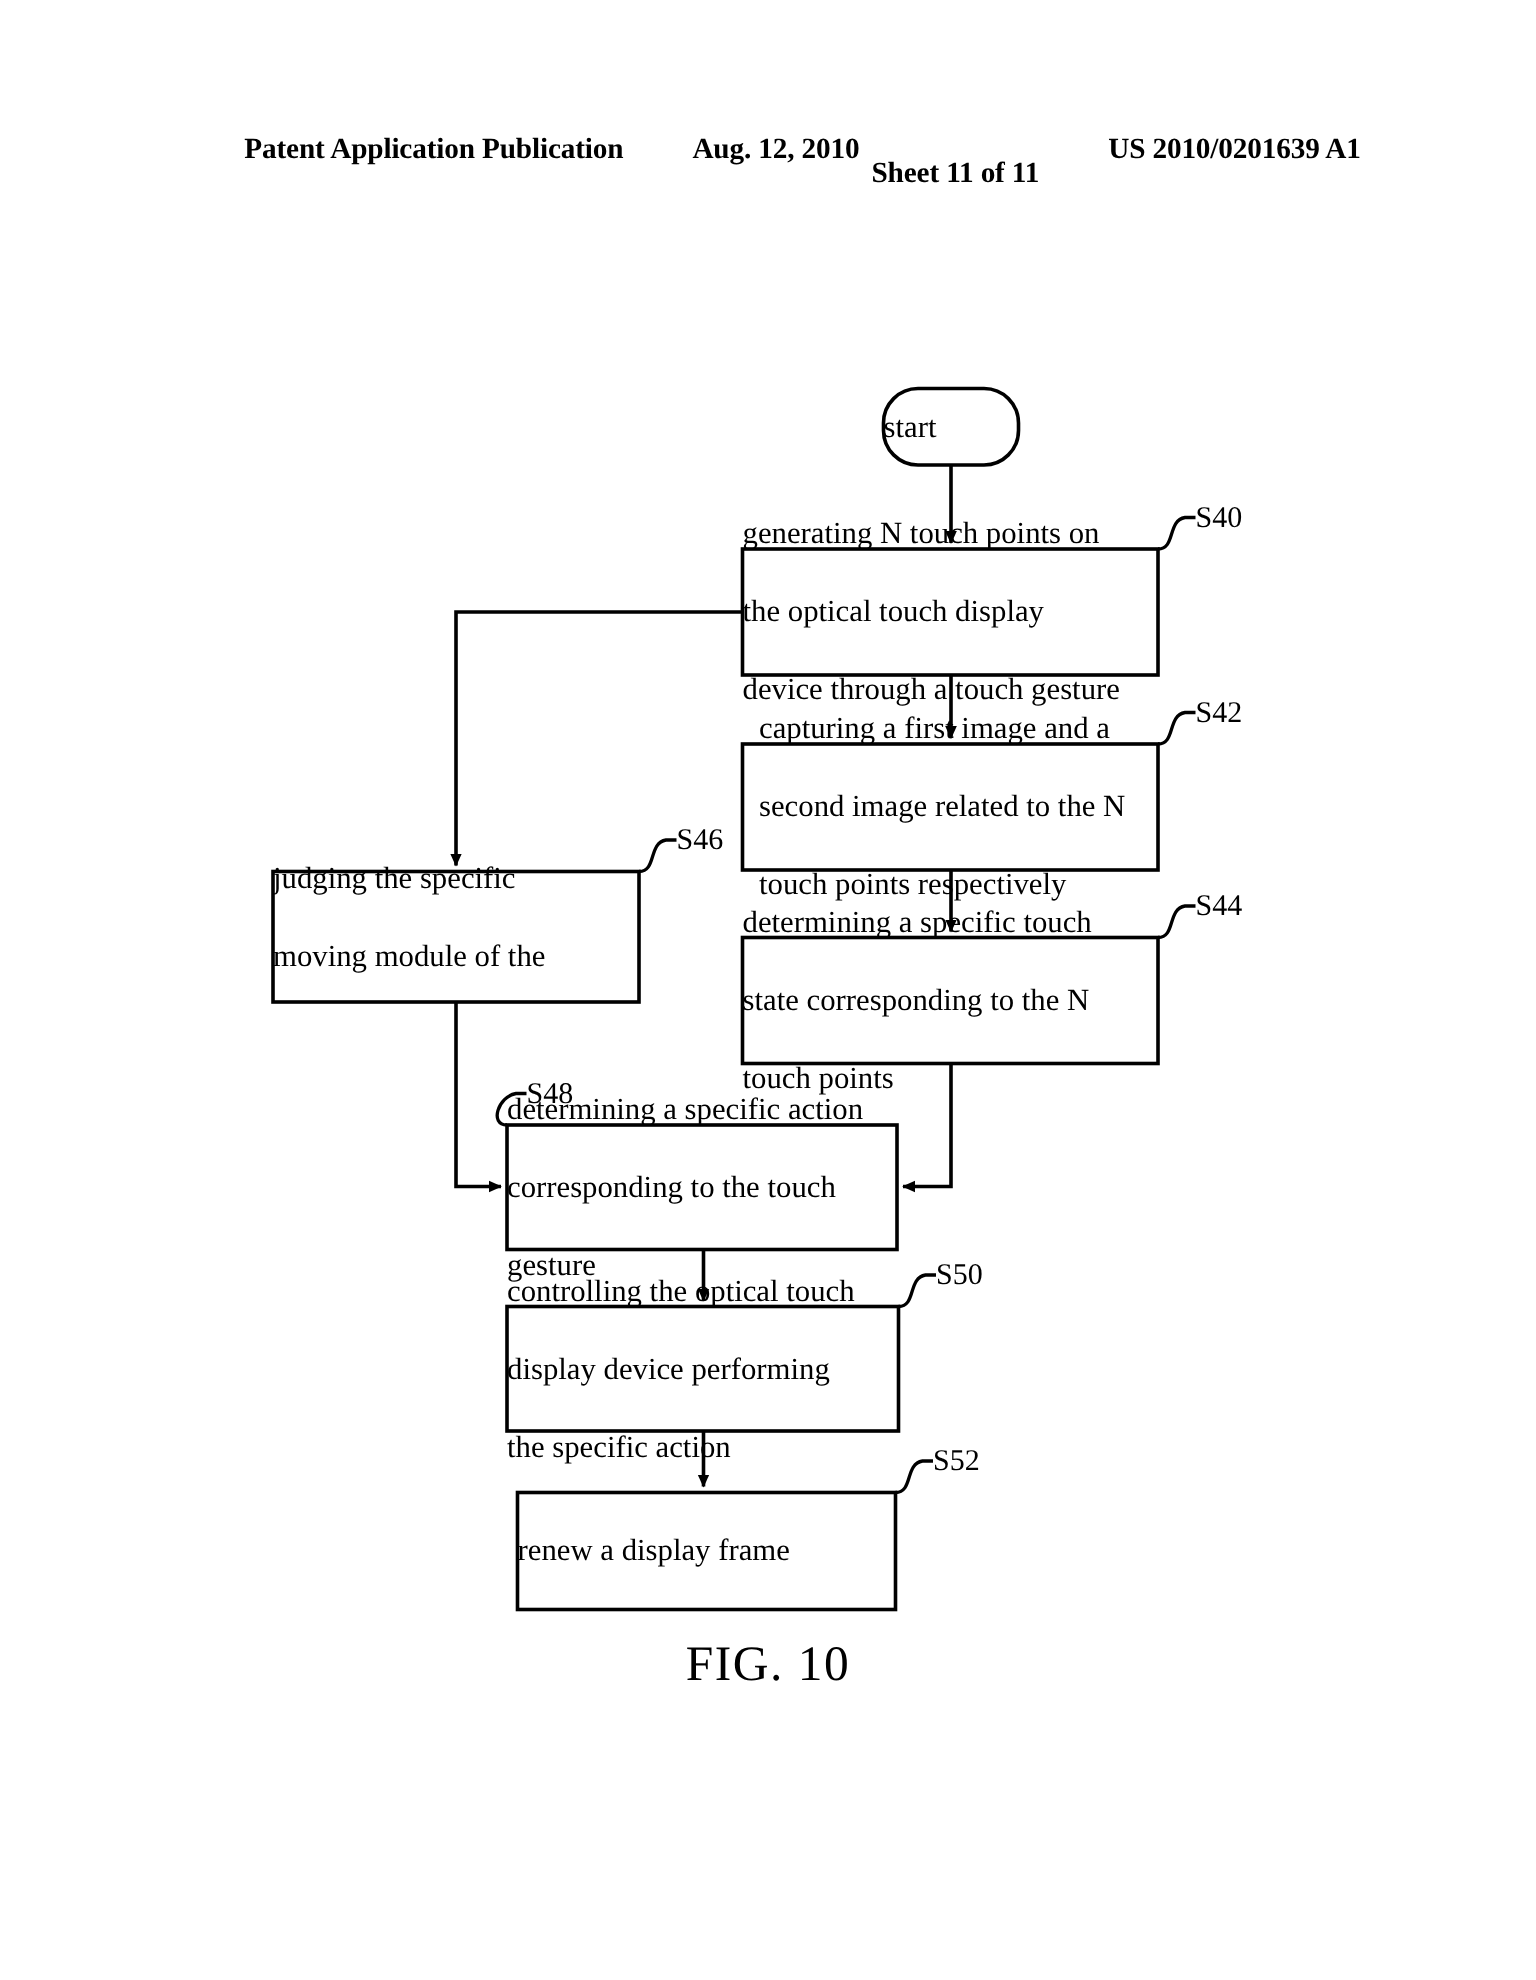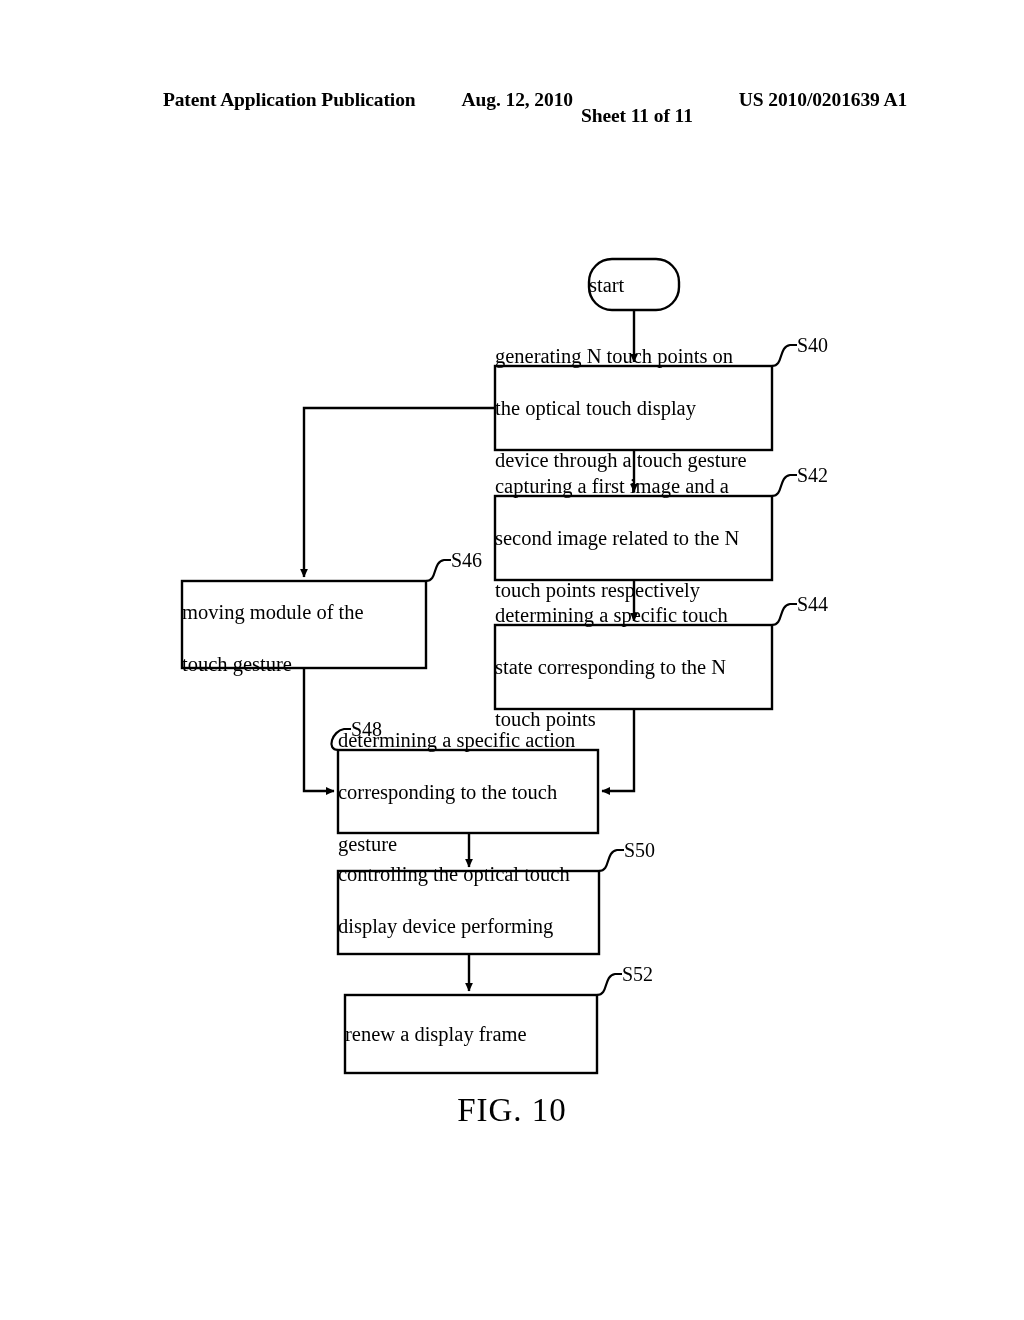--- a/index.html
+++ b/index.html
@@ -151,56 +151,56 @@
   </div>
 
   <div class="node-text" style="left:495px; top:366px; width:277px; height:84px;">
     <span>
       <span>generating N touch points on</span><br>
       <span>the optical touch display</span><br>
       <span>device through a touch gesture</span>
     </span>
   </div>
 
-  <div class="node-text" style="left:495px; top:496px; width:277px; height:84px;">
+  <div class="node-text" style="left:506px; top:496px; width:277px; height:84px;">
     <span>
       <span>capturing a first image and a</span><br>
       <span>second image related to the N</span><br>
       <span>touch points respectively</span>
     </span>
   </div>
 
   <div class="node-text" style="left:495px; top:625px; width:277px; height:84px;">
     <span>
       <span>determining a specific touch</span><br>
       <span>state corresponding to the N</span><br>
       <span>touch points</span>
     </span>
   </div>
 
   <div class="node-text" style="left:182px; top:581px; width:244px; height:87px;">
     <span>
-      <br>
+      <span>judging the specific</span><br>
       <span>moving module of the</span><br>
-      <span>touch gesture</span>
     </span>
   </div>
 
   <div class="node-text" style="left:338px; top:750px; width:260px; height:83px;">
     <span>
       <span>determining a specific action</span><br>
       <span>corresponding to the touch</span><br>
       <span>gesture</span>
     </span>
   </div>
 
   <div class="node-text" style="left:338px; top:871px; width:261px; height:83px;">
     <span>
       <span>controlling the optical touch</span><br>
       <span>display device performing</span><br>
+      <span>the specific action</span>
     </span>
   </div>
 
   <div class="node-text" style="left:345px; top:995px; width:288px; height:78px;">
     <span>
       <span>renew a display frame</span>
     </span>
   </div>
 
   <div class="step-label" style="left:797px; top:334px;">S40</div>

